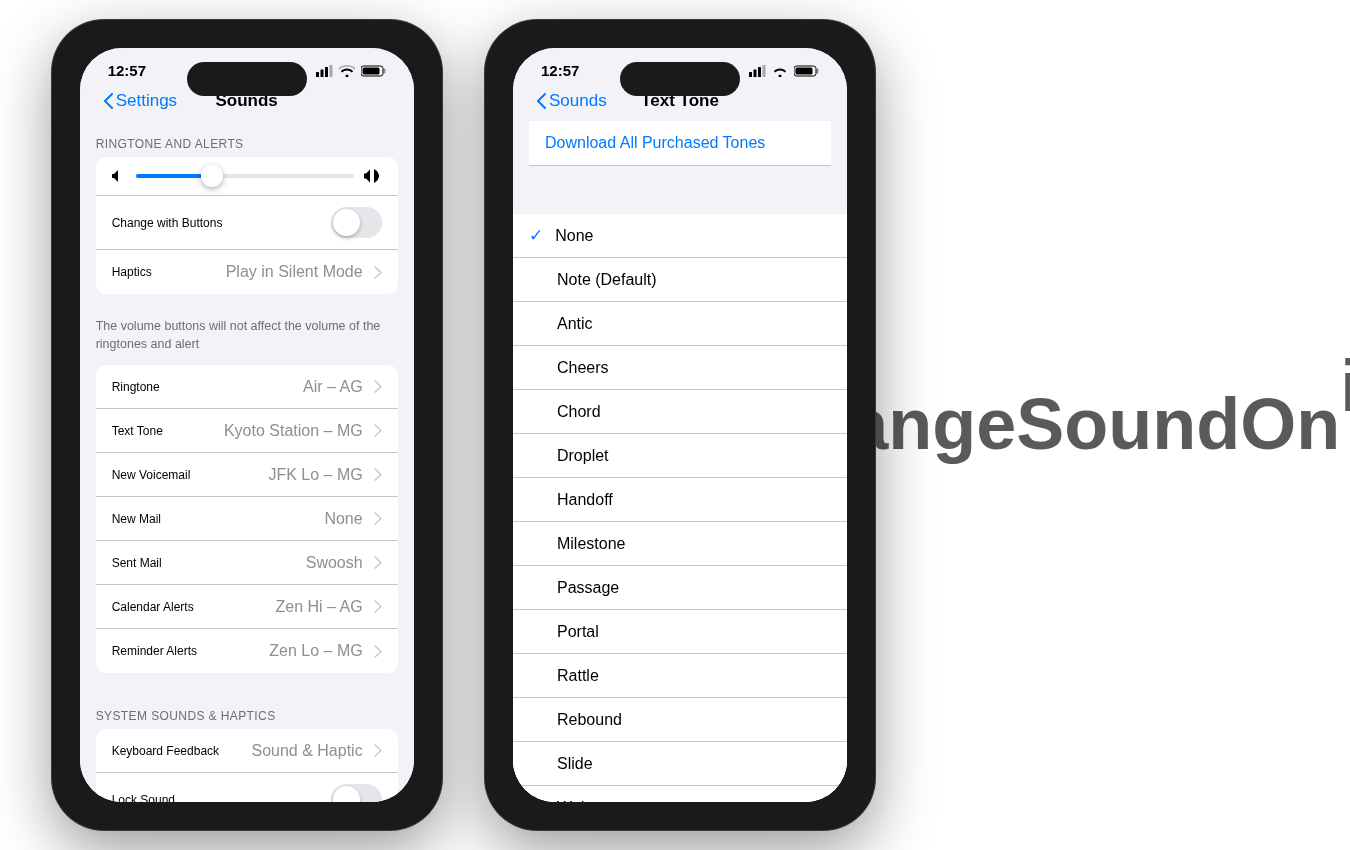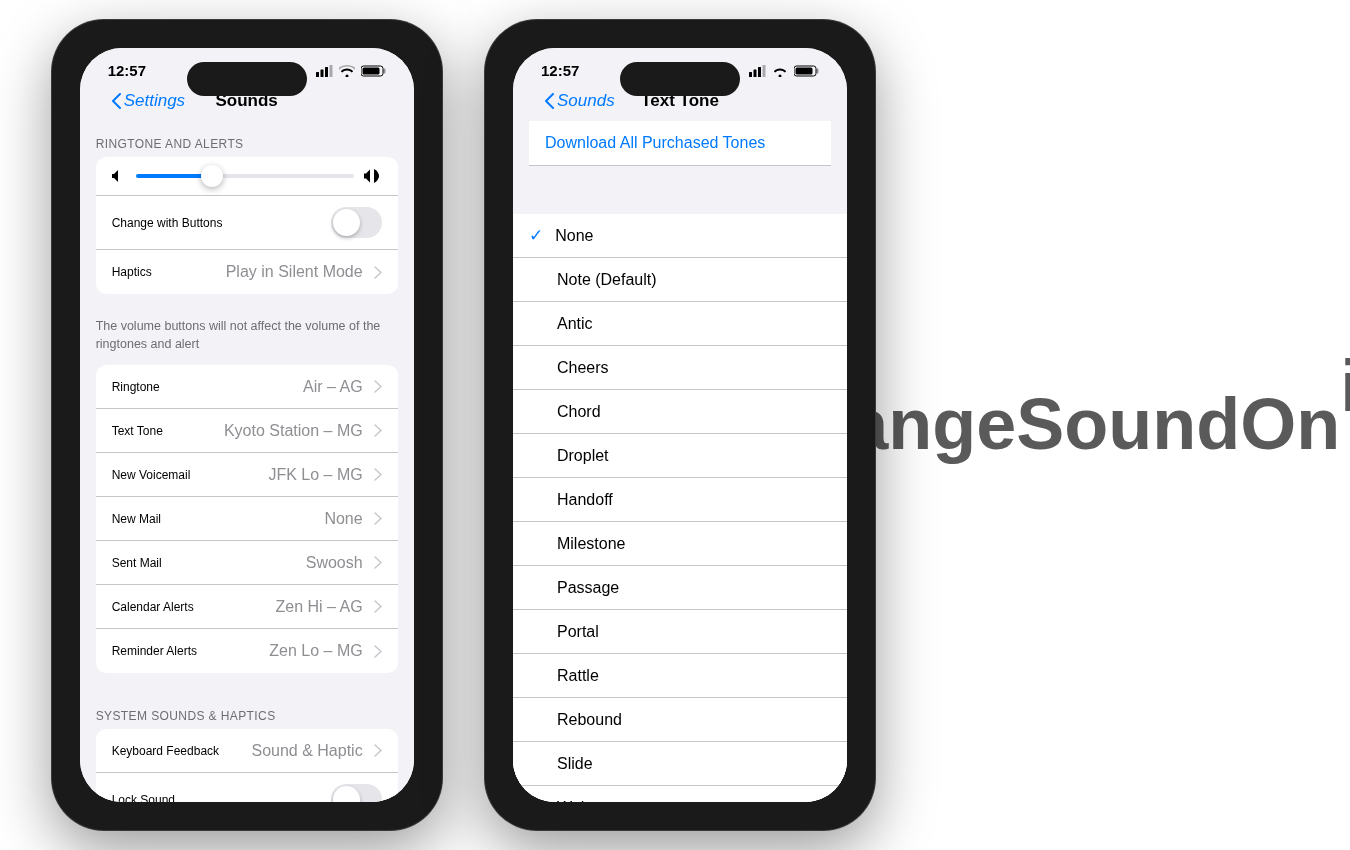--- a/index.html
+++ b/index.html
@@ -82,27 +82,26 @@
     .nav-bar {
       display: flex;
       align-items: center;
       justify-content: center;
       padding: 4px 16px 10px;
       background: #f2f2f7;
       position: relative;
     }
     .nav-back {
       position: absolute;
-      left: 32px;
+      left: 24px;
       display: flex;
       align-items: center;
       gap: 2px;
       color: #007aff;
       font-size: 17px;
-      font-style: italic;
     }
     .nav-back svg { fill: #007aff; }
     .nav-title {
       font-size: 17px;
       font-weight: 600;
       color: #000;
     }
 
     
     .content-area {

